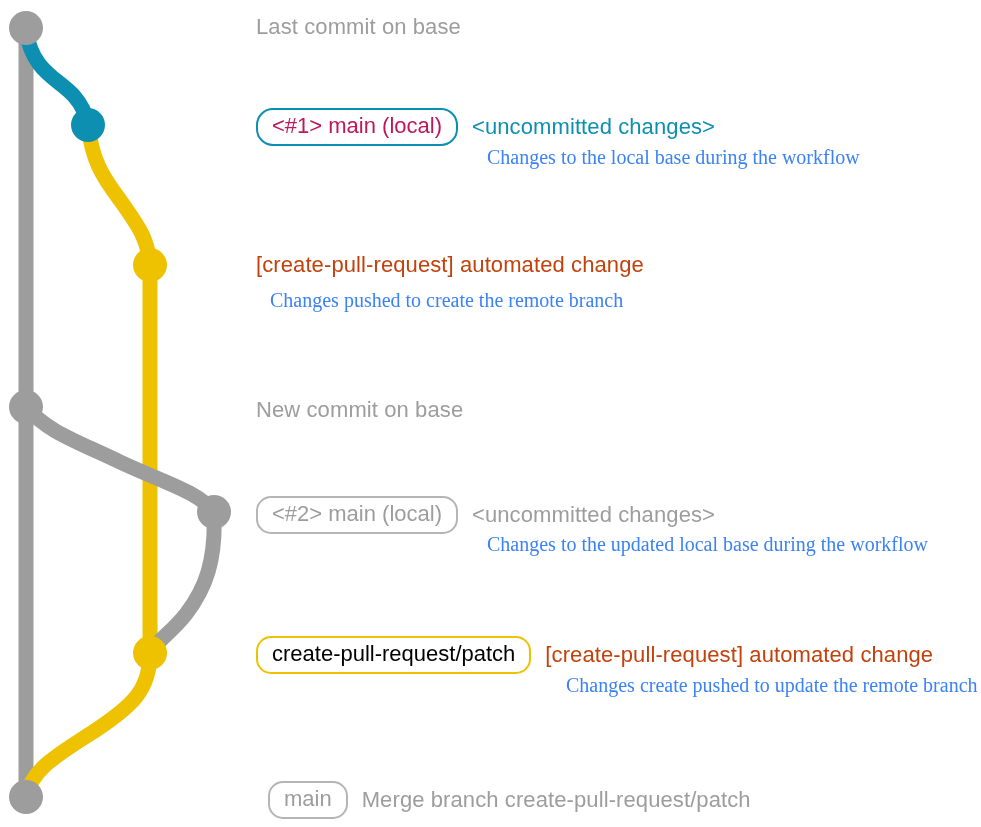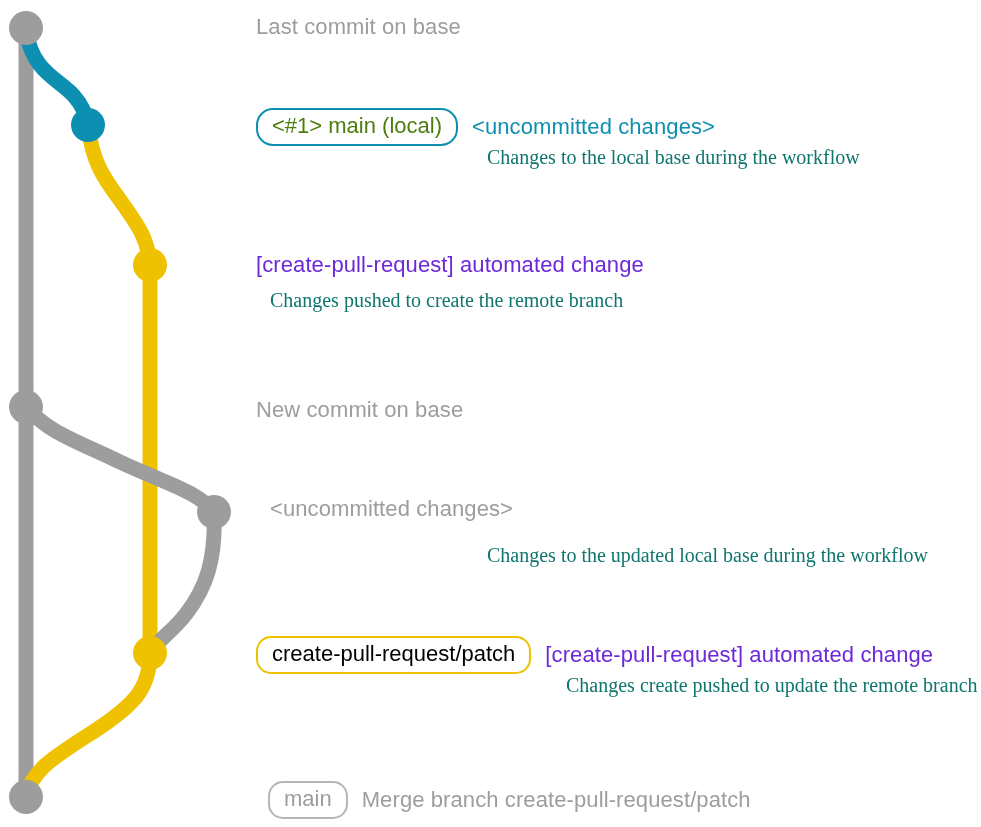--- a/index.html
+++ b/index.html
@@ -49,28 +49,28 @@
     box-sizing: border-box;
   }
   .subject {
     font-size: 22px;
     letter-spacing: 0.1px;
   }
   .desc {
     position: absolute;
     font-family: "Liberation Serif", serif;
     font-size: 20px;
-    color: #0f766e;
+    color: #3b82f6;
     white-space: nowrap;
   }
   .c-gray   { color: #9d9d9d; }
   .c-teal   { color: #0d8fb2; }
-  .c-yellow { color: #6d28d9; }
+  .c-yellow { color: #c2410c; }
   .b-gray   { border-color: #b5b5b5; color: #9d9d9d; }
-  .b-teal   { border-color: #0d8fb2; color: #4d7c0f; border-radius: 17px; }
+  .b-teal   { border-color: #0d8fb2; color: #be185d; border-radius: 17px; }
   .b-yellow { border-color: #eec200; color: #000000; }
   .gap { display: inline-block; width: 14px; }
 </style>
 </head>
 <body>
 
 <svg id="graph" viewBox="0 0 981 827">
 
   <path d="M26,28 L26,407" fill="none" stroke="#9d9d9d" stroke-width="15" stroke-linecap="round"></path>
 
@@ -113,24 +113,25 @@
   <div class="row" style="left:256px; top:252px;">
     <span class="subject plain-label c-yellow">[create-pull-request] automated change</span>
   </div>
   <div class="desc" style="left:270px; top:289px;text-align:center;">Changes pushed to create the remote branch</div>
 
   <div class="row" style="left:256px; top:397px;">
     <span class="subject plain-label c-gray">New commit on base</span>
   </div>
 
   <div class="row" style="left:256px; top:496px;">
+    <span class="chip b-gray">&lt;#2&gt; main (local)</span>
     <span class="gap"></span>
     <span class="subject c-gray">&lt;uncommitted changes&gt;</span>
   </div>
-  <div class="desc" style="left:487px; top:544px;text-align:center;">Changes to the updated local base during the workflow</div>
+  <div class="desc" style="left:487px; top:533px;text-align:center;">Changes to the updated local base during the workflow</div>
 
   <div class="row" style="left:256px; top:636px;">
     <span class="chip b-yellow">create-pull-request/patch</span>
     <span class="gap"></span>
     <span class="subject c-yellow">[create-pull-request] automated change</span>
   </div>
   <div class="desc" style="left:566px; top:674px;">Changes create pushed to update the remote branch</div>
 
   <div class="row" style="left:256px; top:781px;padding-left:12px;">
     <span class="chip b-gray">main</span>

